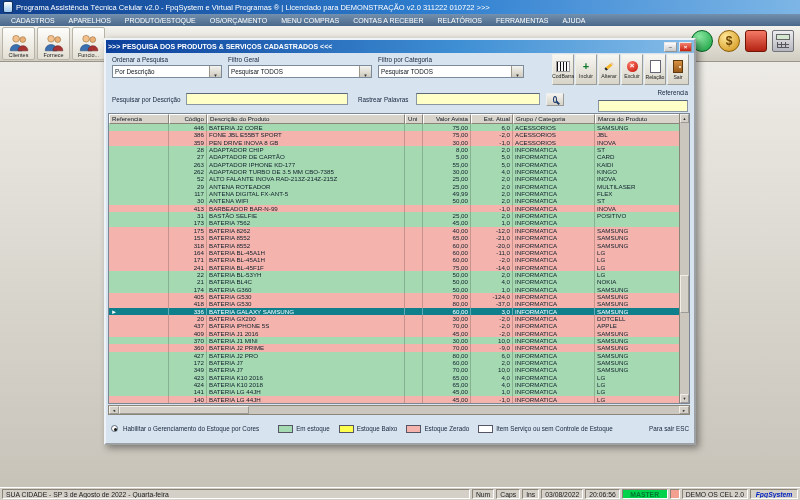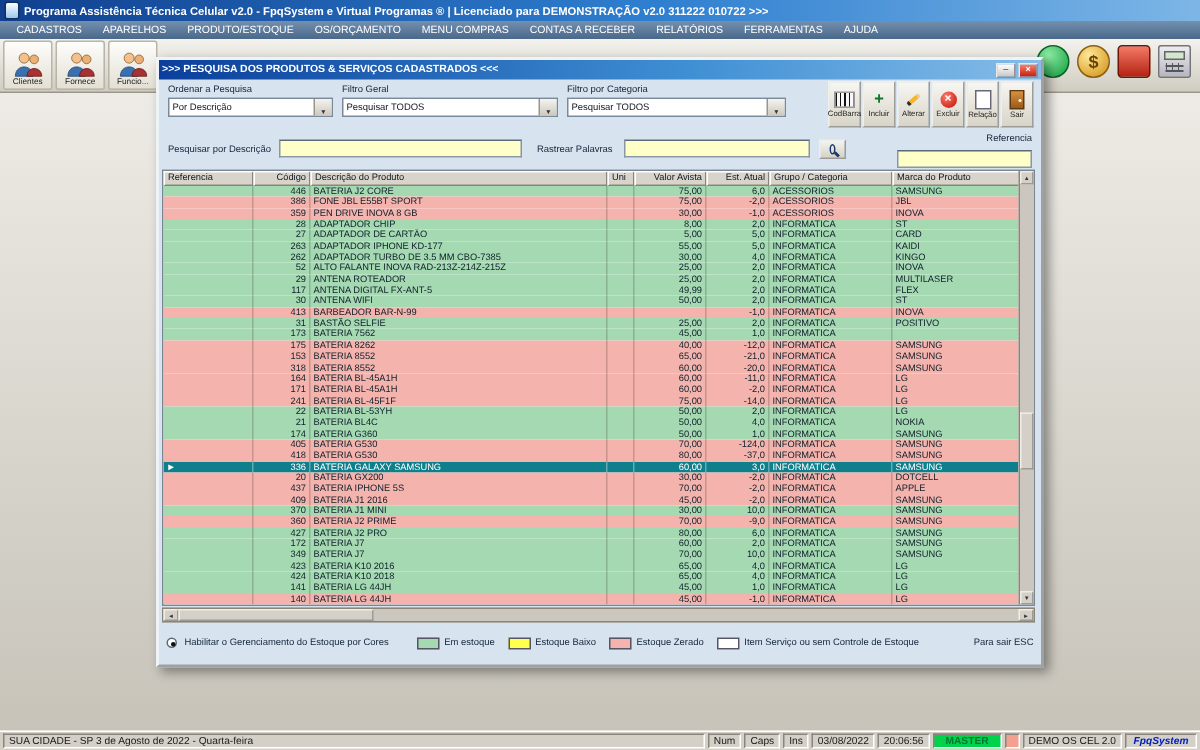--- a/index.html
+++ b/index.html
@@ -2,21 +2,21 @@
 <html><head>
 <meta charset="utf-8">
 <style>
   html,body{margin:0;padding:0;}
   body{width:800px;height:500px;overflow:hidden;font-family:"Liberation Sans",sans-serif;background:#d8d4cc;}
   .screen{position:relative;width:800px;height:500px;overflow:hidden;}
 
   
   .titlebar{position:absolute;left:0;top:0;width:100%;height:14px;background:linear-gradient(90deg,#10408f,#2f7fd0 55%,#7db6e6);display:flex;align-items:center;gap:3px;padding-left:3px;box-sizing:border-box;z-index:3;}
   .app-icon{width:8px;height:10px;background:linear-gradient(#fefefe,#9cc8f0);border:1px solid #11305e;border-radius:2px;flex:none;}
-  .title-text{color:#fff;font-size:7.5px;font-weight:bold;white-space:nowrap;overflow:hidden;}
+  .title-text{color:#fff;font-size:7.5px;font-weight:normal;white-space:nowrap;overflow:hidden;}
   .menubar{position:absolute;top:14px;width:100%;height:12px;background:linear-gradient(#7390ae,#4a688a);display:flex;align-items:center;padding-left:4px;box-sizing:border-box;z-index:3;}
   .menu-item{color:#fff;font-size:7px;padding:0 7px;white-space:nowrap;}
   .toolbar{position:absolute;top:26px;width:100%;height:36px;background:linear-gradient(#f3f2ed,#d0ccc0);border-bottom:1px solid #9a968c;box-sizing:border-box;z-index:1;}
   .tb-left{position:absolute;left:2px;top:1px;display:flex;gap:2px;}
   .tbtn{width:33px;height:33px;border:1px solid #b8b4a8;border-radius:2px;background:linear-gradient(#fdfdfb,#e3dfd3);display:flex;flex-direction:column;align-items:center;justify-content:flex-end;padding-bottom:1px;box-sizing:border-box;}
   .picon{width:20px;height:19px;display:block;}
   .picon svg{width:20px;height:19px;display:block;}
   .tlabel{font-size:5.5px;color:#222;white-space:nowrap;}
   .tb-right{position:absolute;right:6px;top:4px;display:flex;gap:5px;}
   .ticon{width:22px;height:22px;box-sizing:border-box;}

